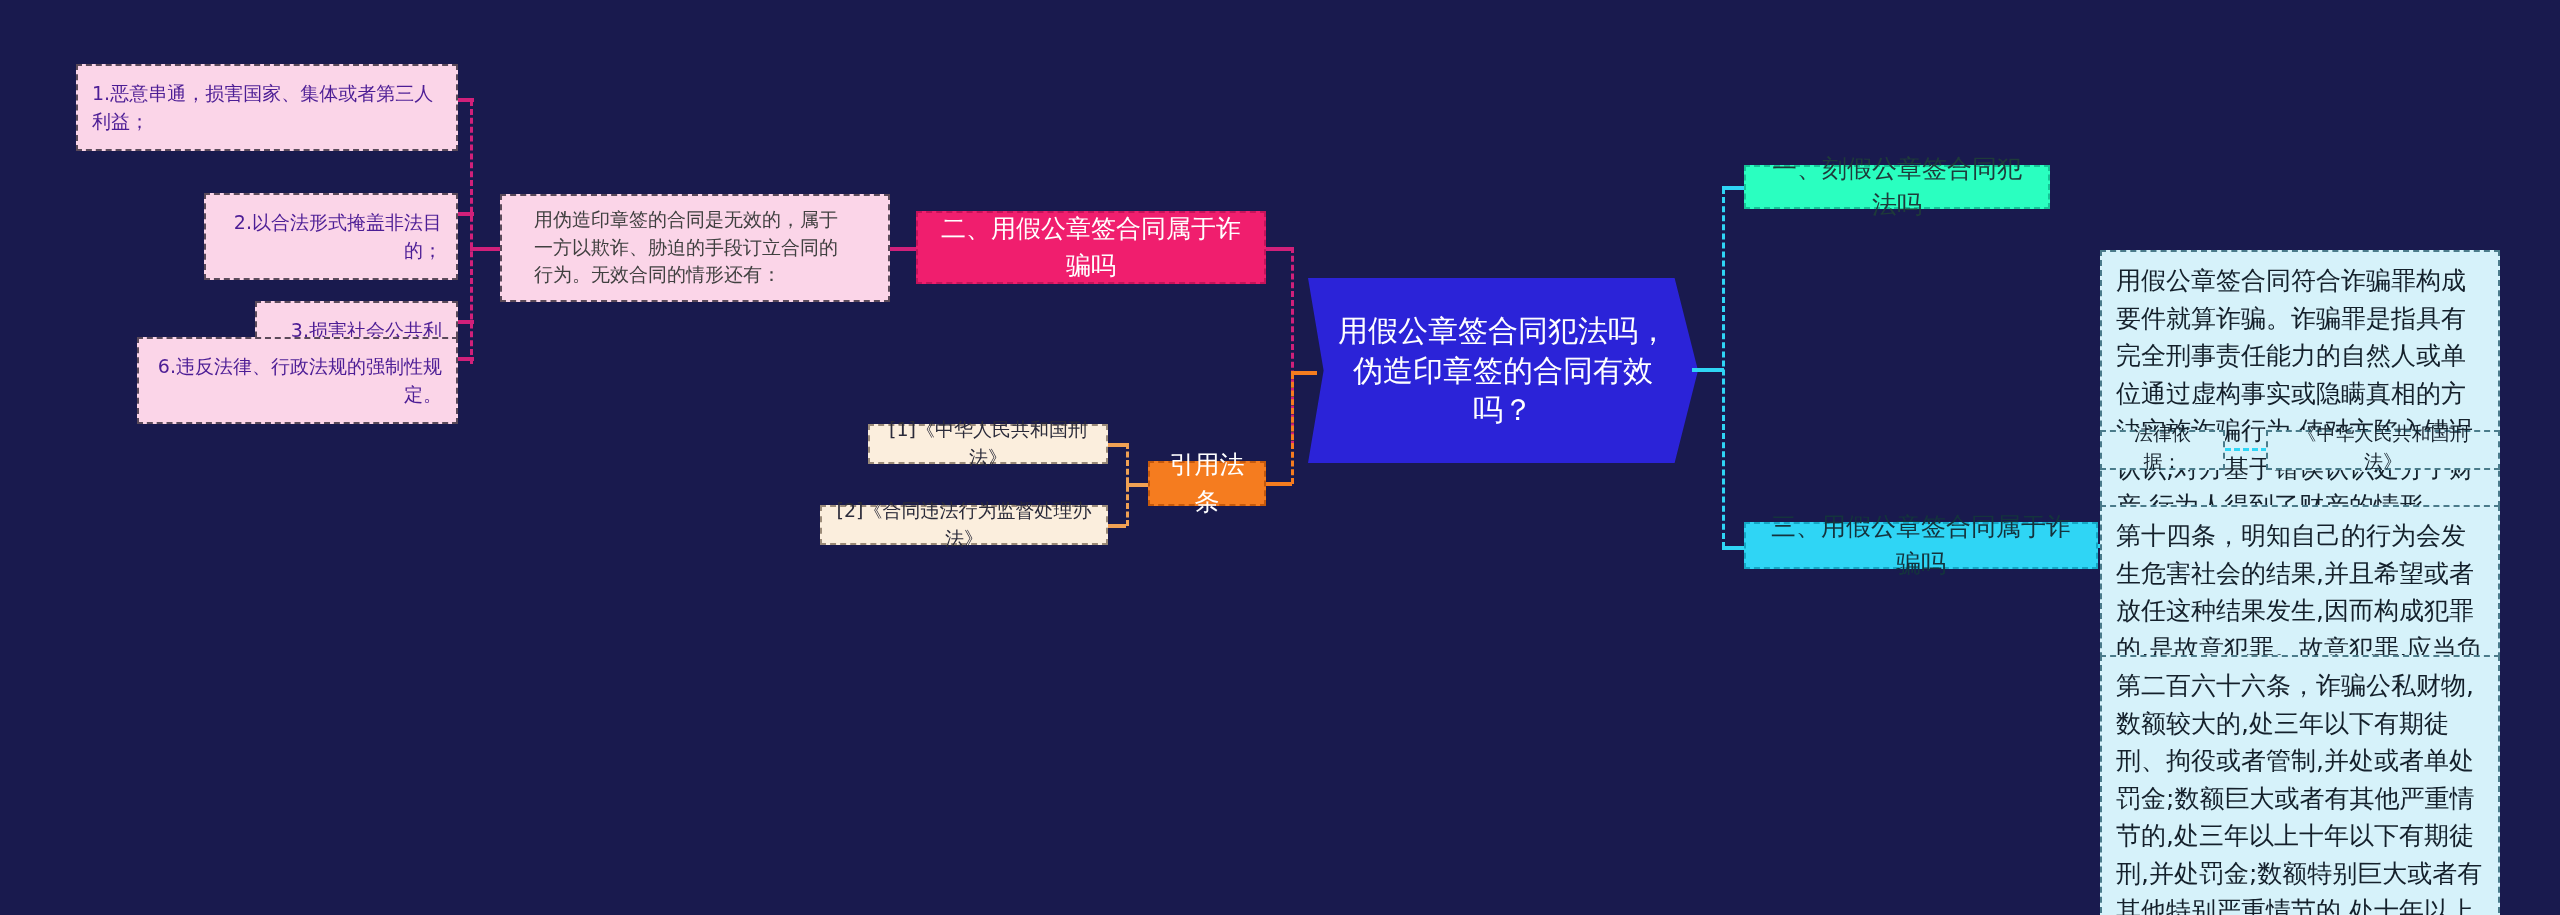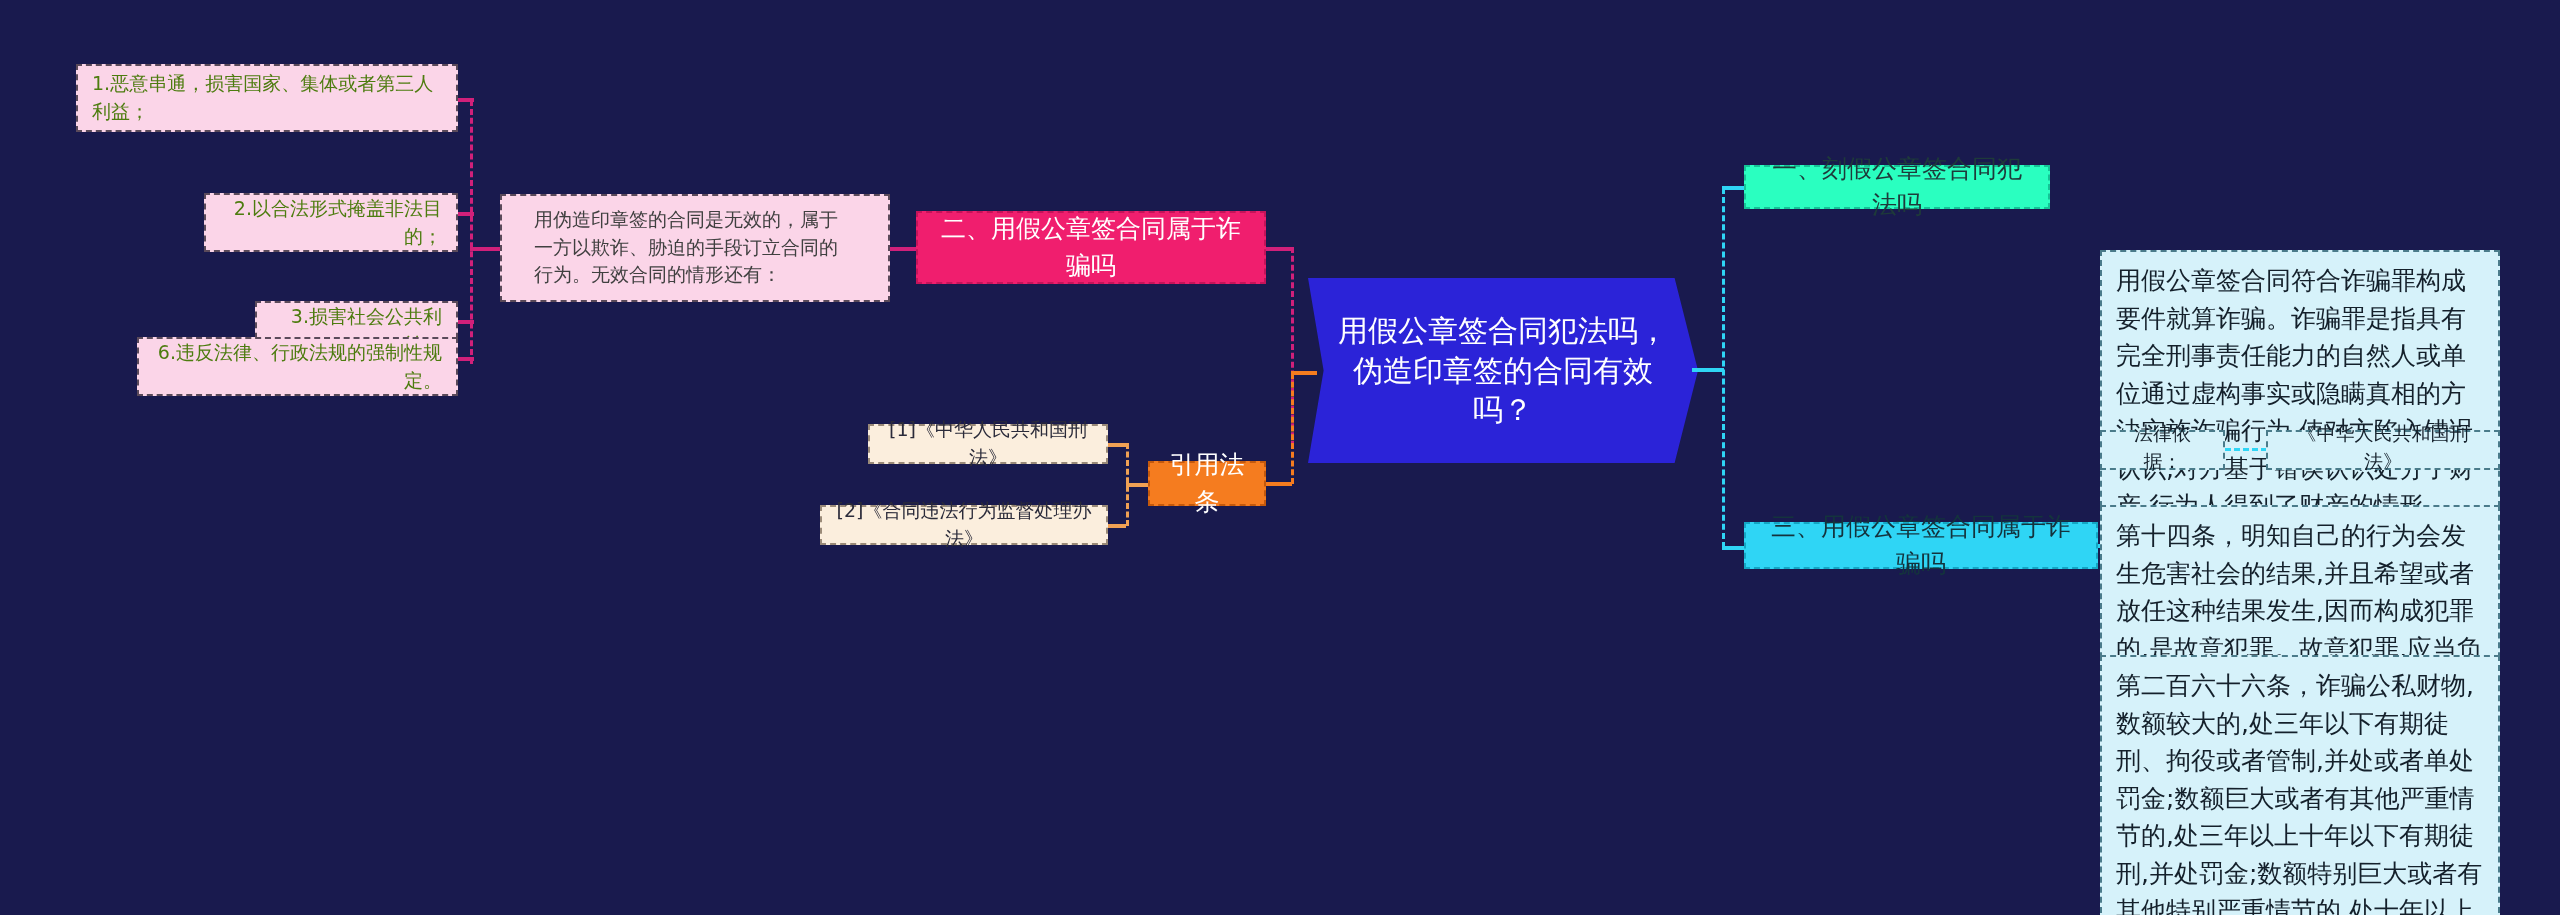--- a/index.html
+++ b/index.html
@@ -21,23 +21,23 @@
     display: flex;
     align-items: center;
     line-height: 1.45;
     white-space: pre-wrap;
   }
 
   
   .pink-item {
     background: #fbd5e8;
     border: 2px dashed #5a4a5a;
-    color: #4d7c0f;
-    font-size: 19px;
-    padding: 0 14px;
+    color: #4c1d95;
+    font-size: 19px;
+    padding: 14px 14px;
     justify-content: flex-end;
     text-align: right;
   }
   .pink-item.first { justify-content: flex-start; text-align: left; }
 
   
   .pink-desc {
     background: #fbd5e8;
     border: 2px dashed #5a4a5a;
     color: #404040;

